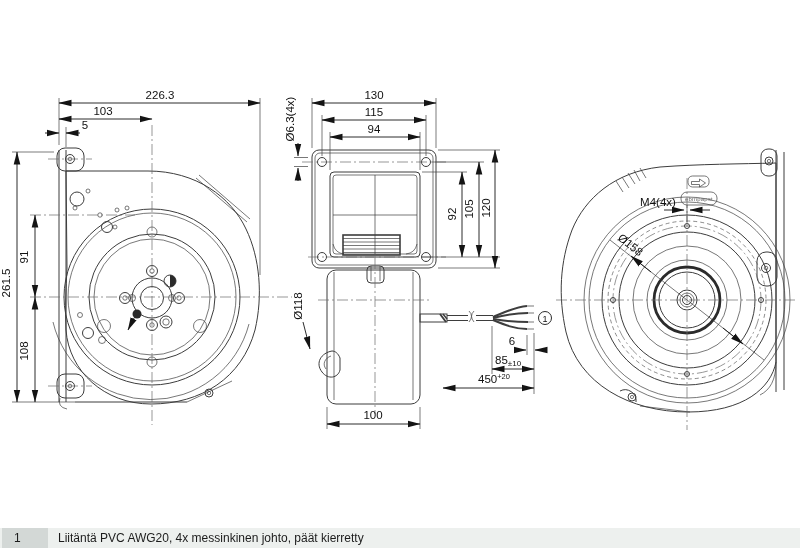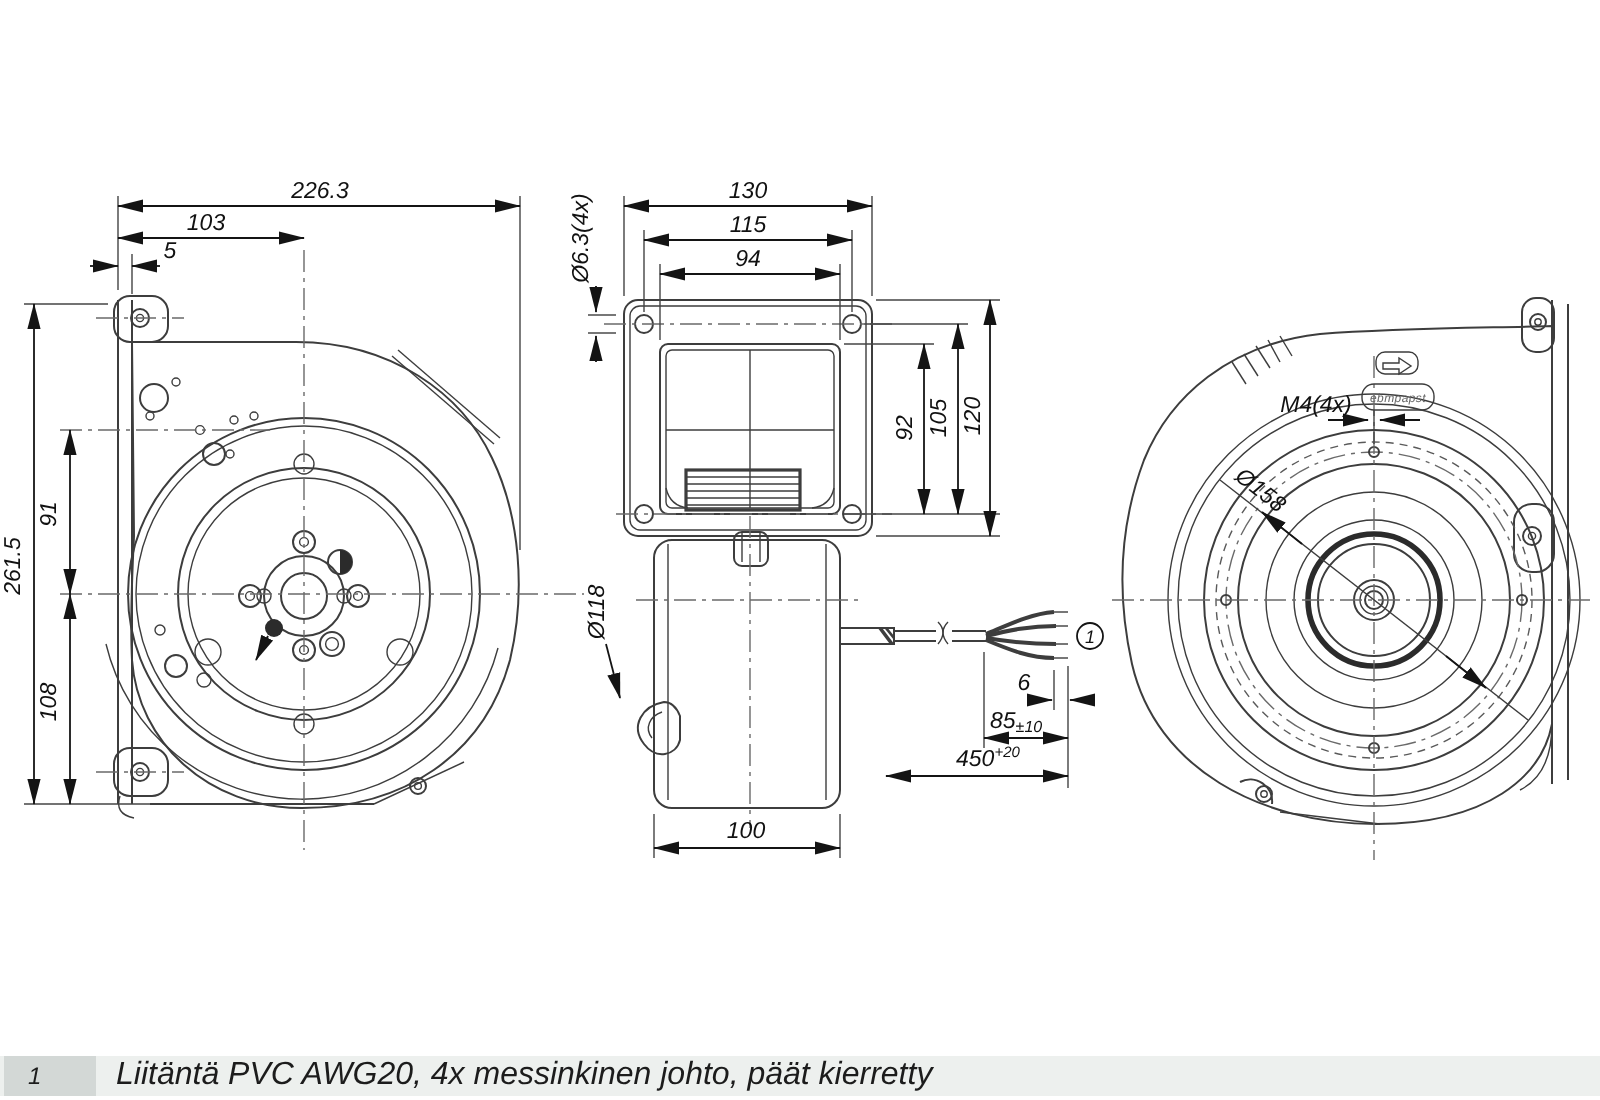--- a/index.html
+++ b/index.html
@@ -1,35 +1,35 @@
 <!DOCTYPE html>
 <html><head>
 <meta charset="utf-8">
 <style>
   html,body{margin:0;padding:0;background:#fff;}
   .stage{position:relative;width:800px;height:550px;background:#ffffff;overflow:hidden;
-         font-family:"Liberation Sans",sans-serif;font-style:italic;}
+         font-family:"Liberation Sans",sans-serif;}
   svg{display:block}
   .ln{stroke:#3d3d3d;fill:none;stroke-width:1;}
   .lnt{stroke:#3d3d3d;fill:none;stroke-width:.7;}
   .thick{stroke:#2b2b2b;fill:none;stroke-width:2.8;}
   .cl{stroke:#6a6a6a;fill:none;stroke-width:.7;stroke-dasharray:11 3 2 3;}
   .dash{stroke:#5a5a5a;fill:none;stroke-width:.7;stroke-dasharray:4 3;}
   .dim{stroke:#141414;fill:none;stroke-width:.9;}
   .ext{stroke:#444;fill:none;stroke-width:.7;}
   .dk{fill:#2b2b2b;stroke:none;}
   text{fill:#111;font-size:11.5px;font-family:"Liberation Sans",sans-serif;}
   text.sm{font-size:9px;}
   text.logo{font-size:6px;fill:#666;letter-spacing:.2px;}
   .legendbar{position:absolute;left:0;top:528px;width:800px;height:20px;background:#edf0ee;}
   .legendbox{position:absolute;left:2px;top:528px;width:46px;height:20px;background:#d3d8d6;
              display:flex;align-items:center;}
   .legendbox span{margin-left:12px;font-size:12px;color:#1c1c1c;}
   .legendtext{position:absolute;left:58px;top:528px;height:20px;display:flex;align-items:center;
-              font-size:16px;color:#1c1c1c;}
+              font-size:12px;color:#1c1c1c;}
 </style>
 </head>
 <body>
 
 <div class="stage">
 <svg width="800" height="550" viewBox="0 0 800 550">
   <defs>
     <marker id="ah" markerWidth="13" markerHeight="8" refX="12.5" refY="4" orient="auto-start-reverse" markerUnits="userSpaceOnUse">
       <path d="M13,4 L0,0.7 L0,7.3 Z" fill="#141414"></path>
     </marker>

